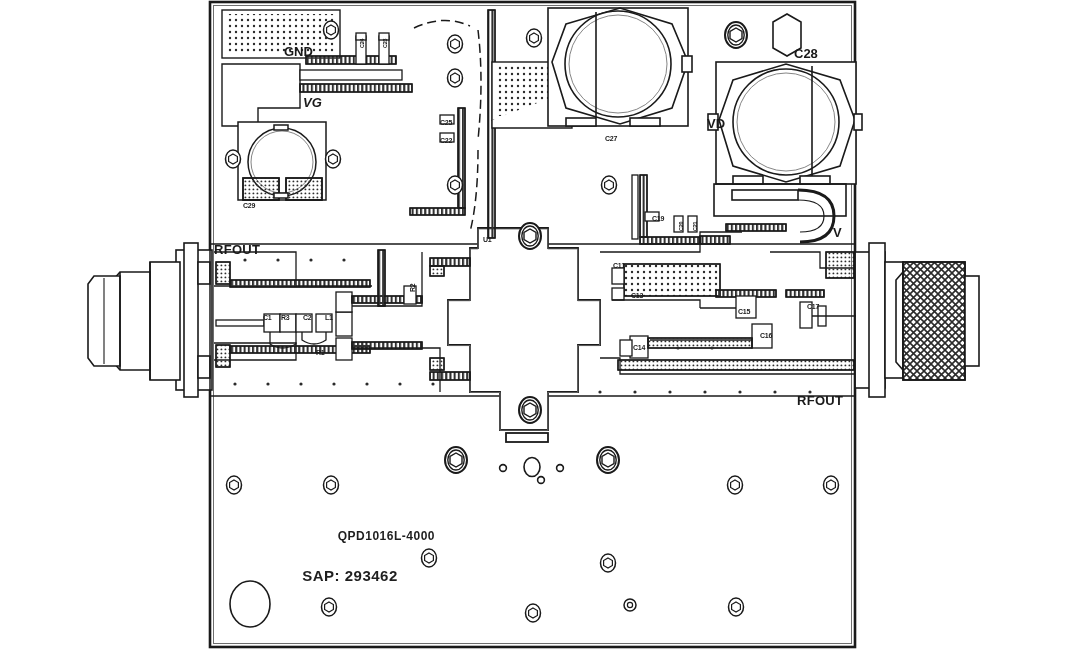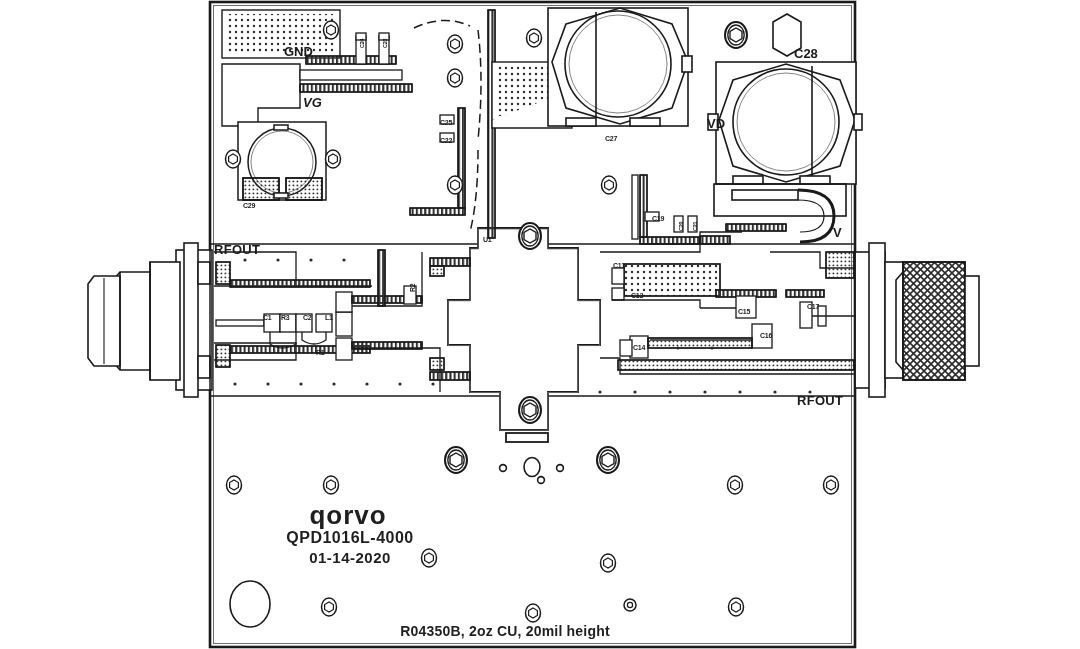--- a/index.html
+++ b/index.html
@@ -44,21 +44,21 @@
     font-family: "Liberation Sans", sans-serif;
     font-weight: bold;
     color: #1f1f1f;
     white-space: nowrap;
     text-align: center;
   }
   .brand {
     font-size: 26px;
     letter-spacing: 1px;
   }
-  .partno { font-size: 16px; letter-spacing: 0.5px; }
+  .partno { font-size: 12px; letter-spacing: 0.5px; text-align: right; }
   .datestr { font-size: 15px; letter-spacing: 0.5px; }
   .sapstr { font-size: 15px; letter-spacing: 0.5px; }
   .matstr { font-size: 14px; letter-spacing: 0.2px; }
 </style>
 </head>
 <body>
 
 <div id="stage">
 
   <svg viewBox="0 0 1080 649" xmlns="http://www.w3.org/2000/svg">
@@ -393,18 +393,16 @@
   <div class="lbl lbl-small" style="left:440px; top:119px;">C25</div>
   <div class="lbl lbl-small" style="left:605px; top:135px;">C27</div>
   <div class="lbl lbl-mid" style="left:763px; top:47px;margin-left:31px;">C28</div>
   <div class="lbl lbl-small" style="left:243px; top:202px;">C29</div>
 
   <div class="lbl lbl-tiny lbl-vert" style="left:360px; top:48px;">C24</div>
   <div class="lbl lbl-tiny lbl-vert" style="left:383px; top:48px;">C23</div>
   <div class="lbl lbl-tiny lbl-vert" style="left:679px; top:231px;">C20</div>
   <div class="lbl lbl-tiny lbl-vert" style="left:693px; top:231px;">C21</div>
 
-  <div class="silk-title brand" style="left:283px; top:500px; width:130px;">qorvo</div>
   <div class="silk-title partno" style="left:265px; top:529px; width:170px;">QPD1016L-4000</div>
-  <div class="silk-title datestr" style="left:265px; top:549px; width:170px;">01-14-2020</div>
-  <div class="silk-title matstr" style="left:355px; top:623px; width:300px;">R04350B, 2oz CU, 20mil height</div>
+  <div class="silk-title sapstr" style="left:265px; top:567px; width:170px;">SAP: 293462</div>
 
 </div>
 
 </body></html>

